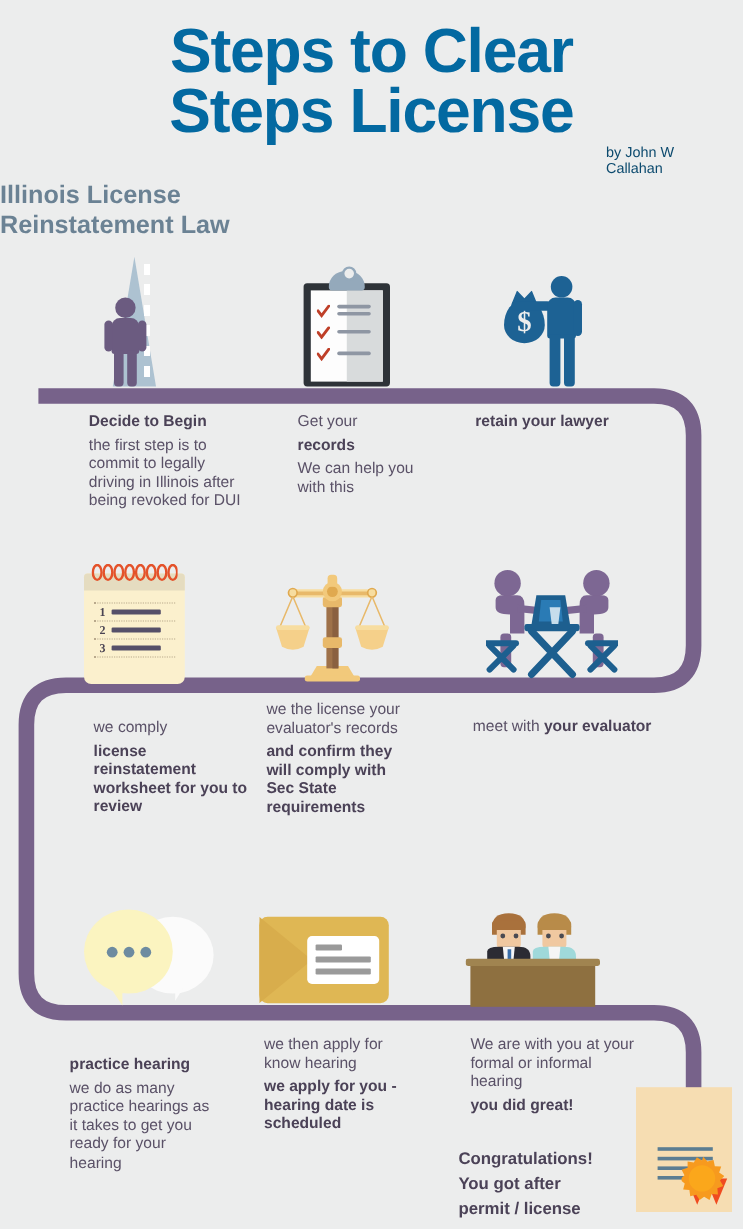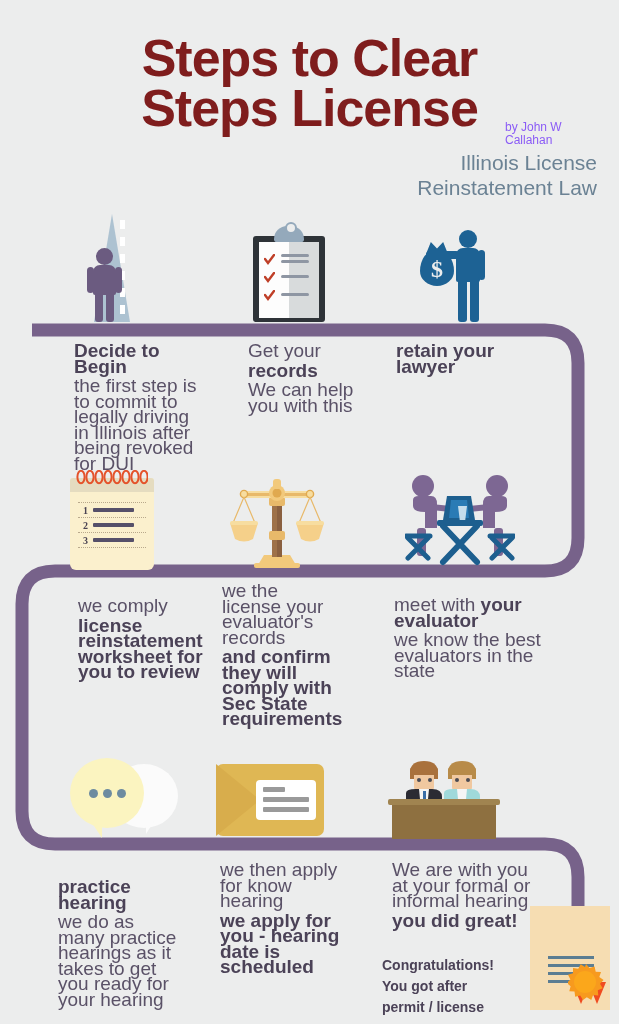--- a/index.html
+++ b/index.html
@@ -8,36 +8,36 @@
     background:#eceded;
     font-family:"Liberation Sans", sans-serif;
     position:relative;
     overflow:hidden;
     -webkit-font-smoothing:antialiased;
   }
   #poster{position:absolute;inset:0;width:619px;height:1024px;}
 
   
   .title{
-    position:absolute;left:0;right:0;top:33px;
+    position:absolute;left:0;right:0;top:18px;
     text-align:center;
-    color:#7f1d1d;
+    color:#0369a1;
     font-size:52px;line-height:50px;
     font-weight:bold;letter-spacing:-1px;
   }
   .title .l1{display:block;}
   .title .l2{display:block;}
   .byline{
     position:absolute;left:505px;top:121px;width:100px;
-    color:#8b5cf6;font-size:12px;line-height:13px;
+    color:#0c4a6e;font-size:12px;line-height:13px;
   }
   .subtitle{
     position:absolute;left:0;right:22px;top:150px;
-    text-align:right;
-    color:#6b8294;font-size:21px;line-height:25px;
+    text-align:left;
+    color:#6b8294;font-size:21px;line-height:25px;font-weight:bold;
   }
 
   
   .path-svg{position:absolute;left:0;top:0;width:619px;height:1024px;pointer-events:none;}
 
   
   .icon{position:absolute;}
 
   
   .road-wrap{left:68px;top:214px;width:120px;height:108px;}
@@ -121,21 +121,21 @@
   
   .cert{left:530px;top:906px;width:80px;height:110px;}
   .cert-paper{position:absolute;left:0;top:0;width:80px;height:104px;background:#f6ddb2;}
   .cert-line{position:absolute;height:3px;background:#5b7d92;}
   .cert-ribbon{position:absolute;left:42px;top:76px;width:0;height:0;
      border-left:9px solid transparent;border-right:9px solid transparent;border-top:22px solid #f04b20;}
   .cert-ribbon2{position:absolute;left:58px;top:76px;width:0;height:0;
      border-left:9px solid transparent;border-right:9px solid transparent;border-top:22px solid #f04b20;}
 
   
-  .col{position:absolute;color:#5a5167;font-size:19px;line-height:15.5px;}
+  .col{position:absolute;color:#5a5167;font-size:13px;line-height:15.5px;}
   .col b{font-weight:bold;color:#4b4257;text-align:right;}
   .col .hl{font-weight:bold;color:#4b4257;}
   .col p{margin:0 0 4px 0;}
   .col p:last-child{margin-bottom:0;}
 
   .centerish{text-align:left;}
 </style>
 </head>
 <body>
 
@@ -330,21 +330,20 @@
   <div class="col" style="left:222px;top:583px;width:120px;">
     <p>we the license your evaluator's records</p>
     <p class="hl">and confirm they will comply with Sec State requirements</p>
   </div>
 
   <div class="col" style="left:394px;top:597px;width:165px;">
     <p>
       <span>meet with</span>
       <b>your evaluator</b>
     </p>
-    <p>we know the best evaluators in the state</p>
   </div>
 
   <div class="icon bubbles">
     <div class="bub bub-w"></div>
     <div class="bub-w-tail"></div>
     <div class="bub bub-y"></div>
     <div class="bub-y-tail"></div>
     <div class="bub-dot" style="left:21px;"></div>
     <div class="bub-dot" style="left:35px;"></div>
     <div class="bub-dot" style="left:49px;"></div>

